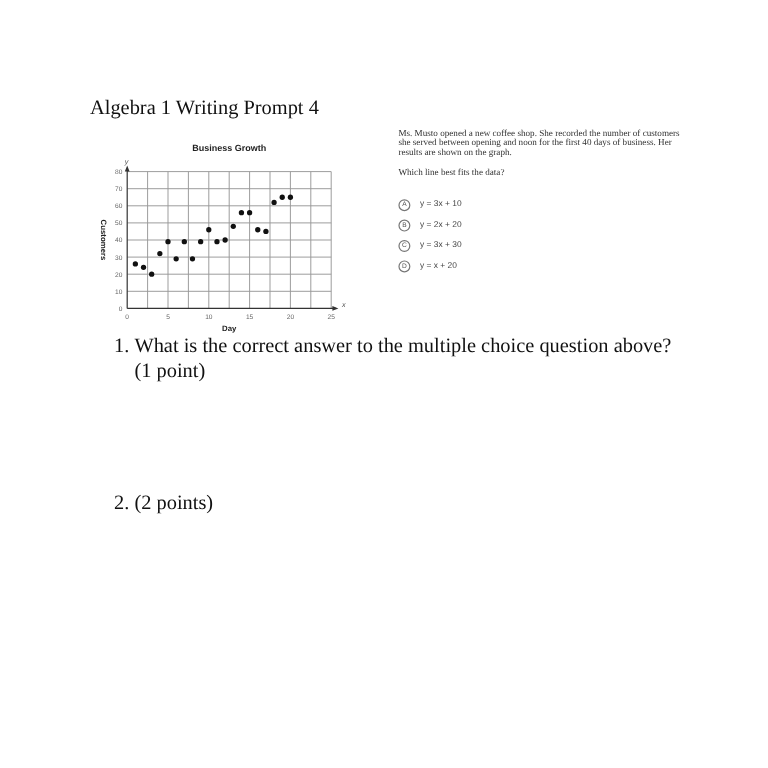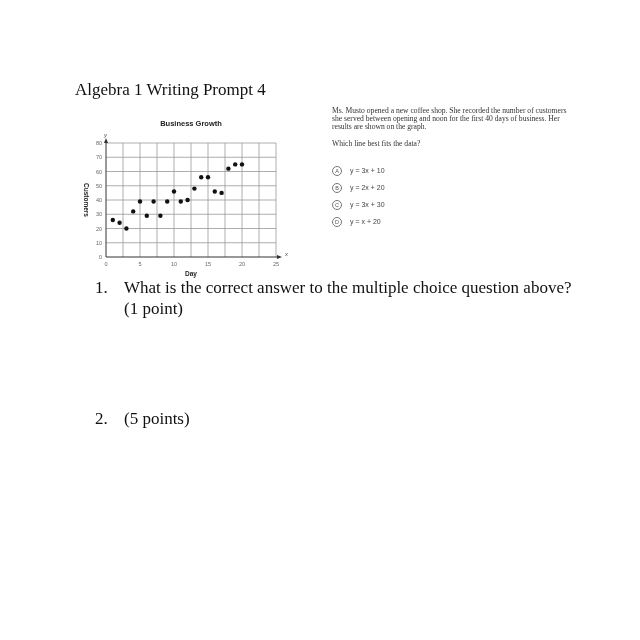--- a/index.html
+++ b/index.html
@@ -7,21 +7,21 @@
   .title { position: absolute; left: 75px; top: 80px; font-size: 17px; }
   .chart { position: absolute; left: 75px; top: 113px; width: 230px; height: 170px; }
   .chart svg text { font-family: "Liberation Sans", sans-serif; }
   .prompt { position: absolute; left: 332px; top: 107px; width: 240px; font-size: 7.6px; line-height: 8.2px; color: #333; }
   .prompt .q { margin-top: 8px; }
   .options { position: absolute; left: 332px; top: 162px; font-family: "Liberation Sans", sans-serif; font-size: 7px; color: #444; }
   .opt { height: 17px; display: flex; align-items: center; }
   .opt .circ { width: 8px; height: 8px; border: 0.8px solid #777; border-radius: 50%; font-size: 5.5px; display: inline-flex; align-items: center; justify-content: center; margin-right: 8px; color: #555; }
   .q-item { position: absolute; left: 95px; font-size: 17px; line-height: 21px; }
   .q-item .num { position: absolute; left: 0; }
-  .q-item .body { margin-left: 29px; width: 450px; }
+  .q-item .body { margin-left: 17px; width: 450px; }
   .q1 { top: 277px; }
   .q2 { top: 408px; }
 </style>
 </head>
 <body>
 
 <div class="title">Algebra 1 Writing Prompt 4</div>
 
 <div class="chart">
   <svg id="chart-svg" width="230" height="170" viewBox="75 104 230 170" xmlns="http://www.w3.org/2000/svg">
@@ -115,15 +115,15 @@
 </div>
 
 <div class="q-item q1">
   <span class="num">1.</span>
   <div class="body">What is the correct answer to the multiple choice question above? (1 point)</div>
 </div>
 
 <div class="q-item q2">
   <span class="num">2.</span>
   <div class="body">
-    <div>(5 points)</div>
+    <div>(2 points)</div>
   </div>
 </div>
 
 </body></html>

